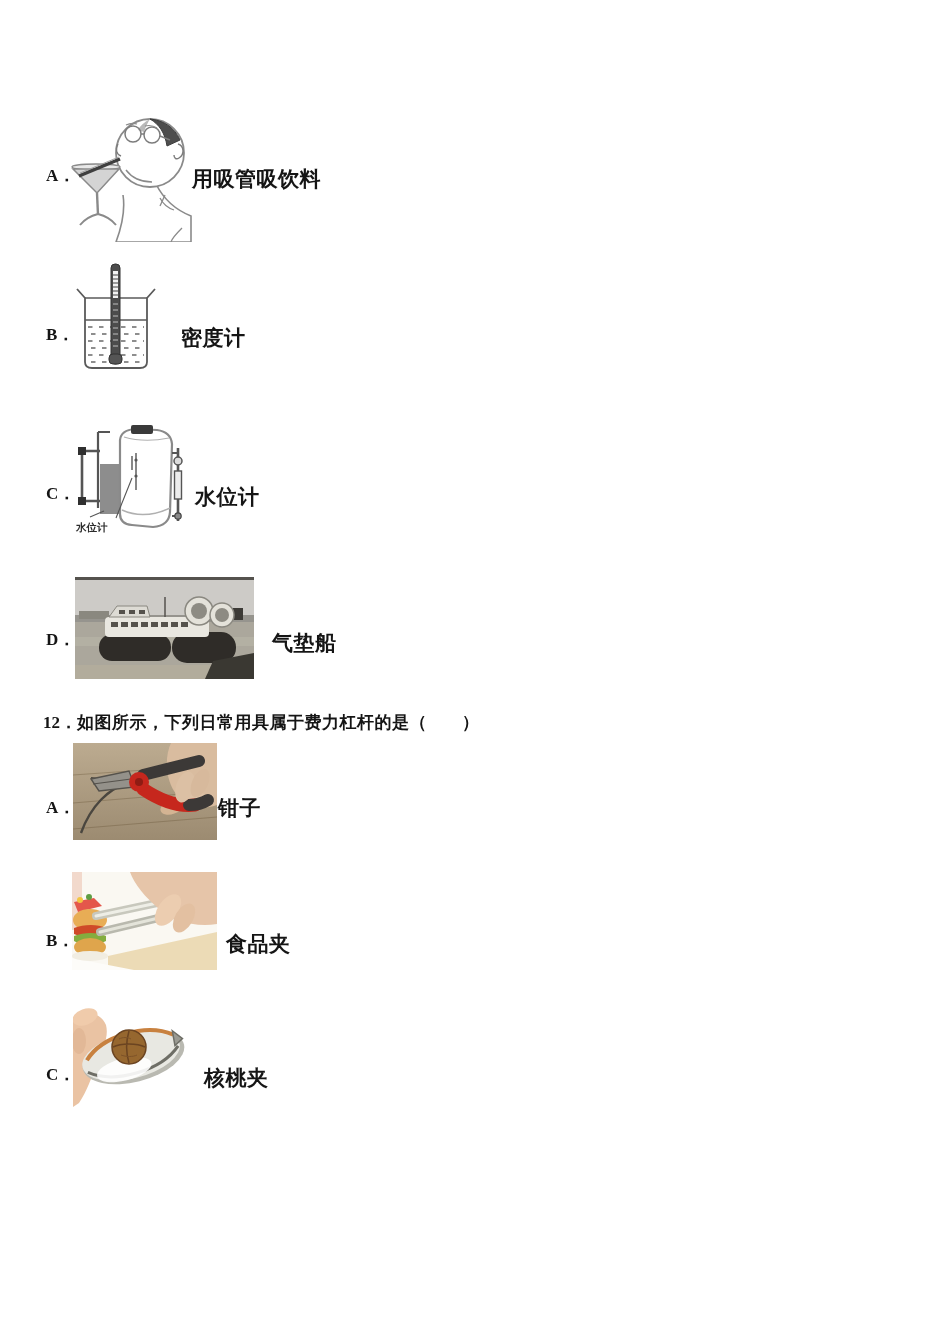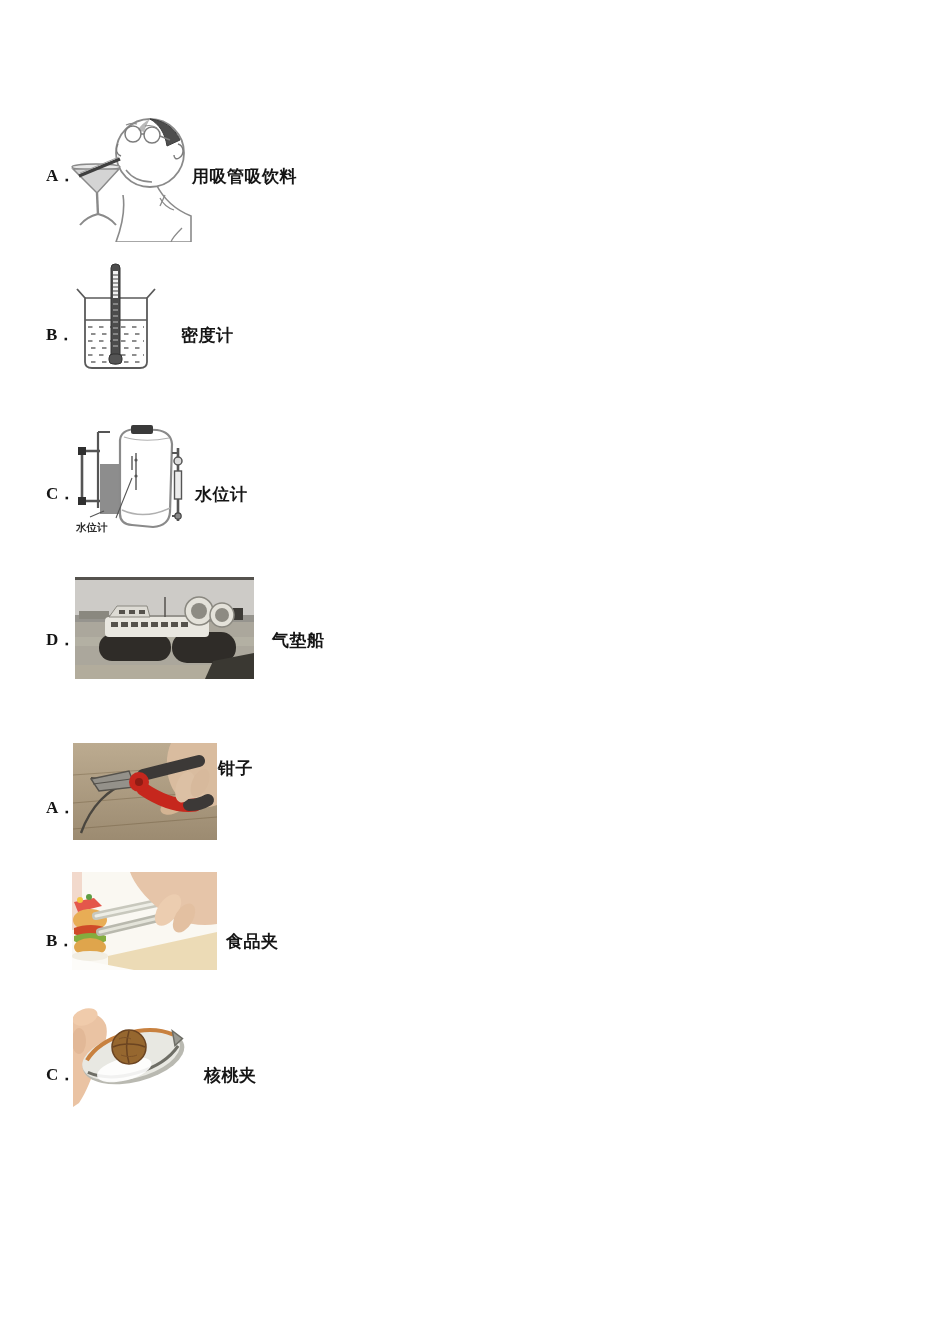--- a/index.html
+++ b/index.html
@@ -1,21 +1,21 @@
 <!DOCTYPE html>
 <html><head>
 <meta charset="utf-8">
 <style>
   *{box-sizing:border-box;}
   html,body{margin:0;padding:0;background:#ffffff;}
   .page{position:relative;width:950px;height:1344px;background:#fff;overflow:hidden;
         font-family:"Liberation Sans","DejaVu Sans",sans-serif;color:#151515;}
   .abs{position:absolute;white-space:nowrap;}
   .letter{font-family:"Liberation Serif","DejaVu Serif",serif;font-weight:700;font-size:17px;}
-  .zh{font-weight:700;font-size:17px;letter-spacing:.5px;}
+  .zh{font-weight:700;font-size:21px;letter-spacing:.5px;}
   .qline{font-weight:700;font-size:17px;letter-spacing:.5px;}
   .qnum{font-family:"Liberation Serif","DejaVu Serif",serif;letter-spacing:0;}
   .imgbox{position:absolute;}
   .imgbox svg{display:block;width:100%;height:100%;}
   .gauge-cap{position:absolute;left:2px;bottom:-1px;font-size:10.5px;font-weight:700;color:#2b2b2b;}
 </style>
 </head>
 <body>
 
 <div class="page">
@@ -162,20 +162,23 @@
       <circle cx="147" cy="38" r="12" fill="#e4e2da" stroke="#8a8880" stroke-width="1.5"></circle>
       <circle cx="147" cy="38" r="7" fill="#8d8b83"></circle>
       <path d="M90,20 L90,40" stroke="#55524e" stroke-width="1.5"></path>
 
       <rect y="88" width="179" height="14" fill="#b2ac9c"></rect>
       <path d="M130,102 L138,84 L179,76 L179,102 Z" fill="#3a3832"></path>
     </svg>
   </div>
   <div class="abs zh" style="left:272px;top:629px">气垫船</div>
 
+  <div class="abs qline" style="left:43px;top:711px">
+    <span class="qnum">12．</span><span>如图所示，下列日常用具属于费力杠杆的是（　　）</span>
+  </div>
 
   <div class="abs letter" style="left:46px;top:796px">A．</div>
   <div class="imgbox" style="left:73px;top:743px;width:144px;height:97px">
     <svg viewBox="0 0 144 97" preserveAspectRatio="none">
       <defs>
         <linearGradient id="wood" x1="0" y1="0" x2="0" y2="1">
           <stop offset="0" stop-color="#bcab90"></stop>
             <stop offset="1" stop-color="#9c8b71"></stop>
         </linearGradient>
       </defs>
@@ -199,21 +202,21 @@
       <path d="M70,32 L126,18" stroke="#3c3937" stroke-width="12" stroke-linecap="round" fill="none"></path>
       <path d="M70,46 C88,58 106,64 122,62" fill="none" stroke="#c6271d" stroke-width="13" stroke-linecap="round"></path>
       <path d="M116,62 C124,62 130,60 135,57" fill="none" stroke="#3c3937" stroke-width="12" stroke-linecap="round"></path>
       <circle cx="66" cy="39" r="10" fill="#c6271d"></circle>
       <circle cx="66" cy="39" r="4" fill="#8e1c14"></circle>
 
       <ellipse cx="112" cy="44" rx="9" ry="16" fill="#dcc0a4" transform="rotate(18 112 44)"></ellipse>
       <ellipse cx="127" cy="40" rx="8" ry="15" fill="#d7b99c" transform="rotate(24 127 40)"></ellipse>
     </svg>
   </div>
-  <div class="abs zh" style="left:218px;top:757px">钳子</div>
+  <div class="abs zh" style="left:218px;top:794px">钳子</div>
 
   <div class="abs letter" style="left:46px;top:929px">B．</div>
   <div class="imgbox" style="left:72px;top:872px;width:145px;height:98px">
     <svg viewBox="0 0 145 98" preserveAspectRatio="none">
       <rect width="145" height="98" fill="#faf8f2"></rect>
       <rect width="10" height="58" fill="#f2d9cc"></rect>
       <path d="M36,84 L145,60 L145,98 L36,98 Z" fill="#ecdbb6"></path>
       <path d="M0,86 L62,98 L0,98 Z" fill="#fdfcf9"></path>
 
       <path d="M2,30 L22,26 L30,34 L6,40 Z" fill="#e4574b"></path>

